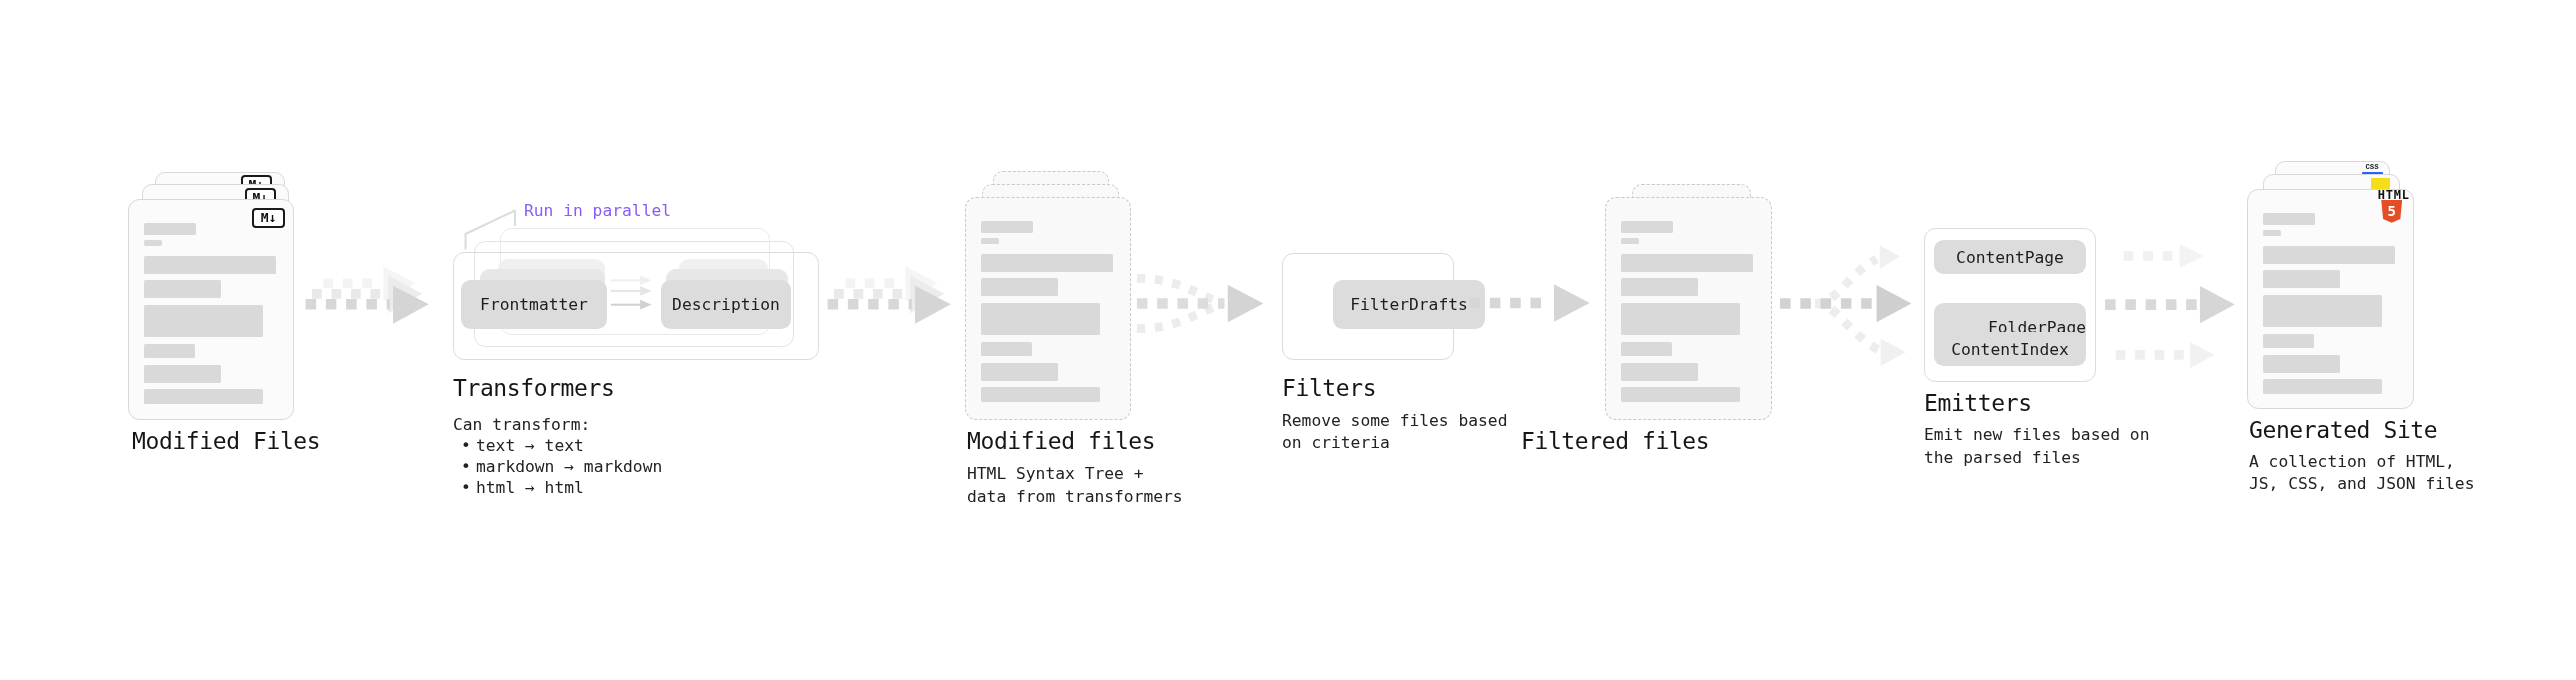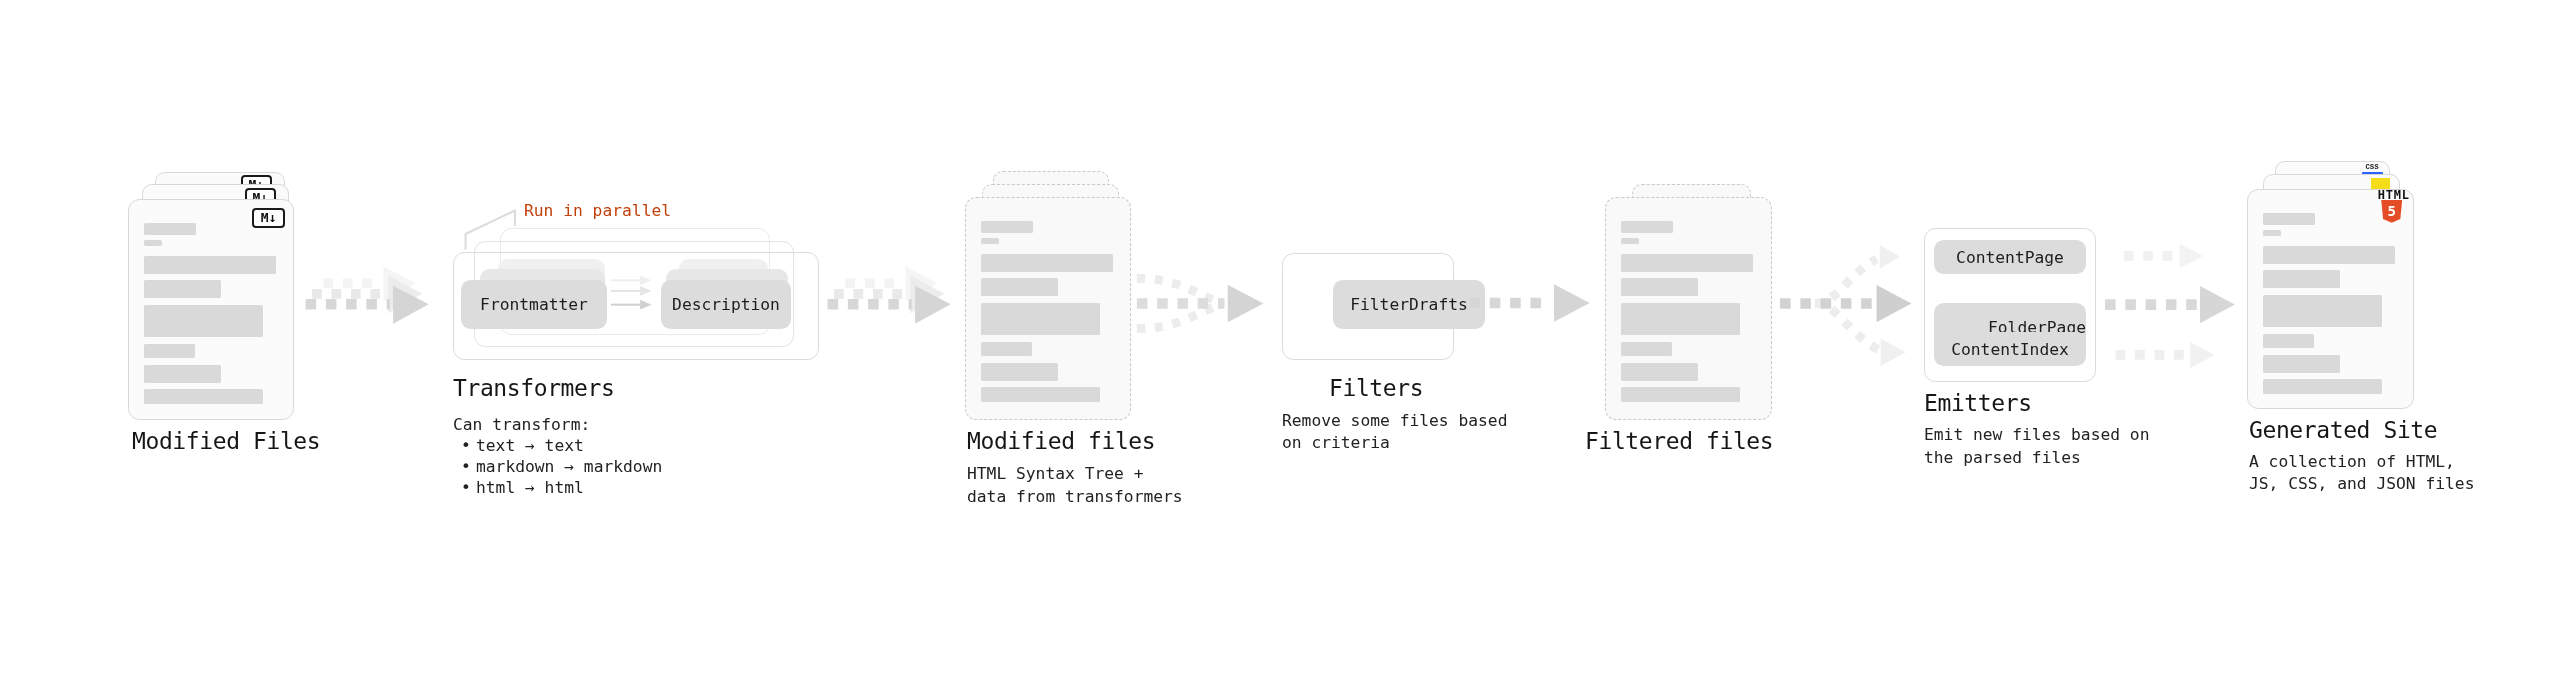--- a/index.html
+++ b/index.html
@@ -42,21 +42,21 @@
   .pill.l2{background:#e7e7e7;}
   .pill.l3{background:#f0f0f0;}
 
   
   .h{position:absolute;font-size:23px;font-weight:500;color:#161616;white-space:nowrap;letter-spacing:-0.4px;}
   .desc{position:absolute;font-size:16.3px;font-weight:500;color:#222222;white-space:nowrap;}
   .desc .line{line-height:22px;}
   .desc .line.lh28{line-height:23px;}
   .bullet-line{display:flex;line-height:21px;}
   .bullet-glyph{width:23px;padding-left:8.1px;box-sizing:border-box;}
-  .note{position:absolute;font-size:16.3px;font-weight:500;color:#c2410c;white-space:nowrap;line-height:22px;}
+  .note{position:absolute;font-size:16.3px;font-weight:500;color:#8b5cf6;white-space:nowrap;line-height:22px;}
 
   svg{position:absolute;overflow:visible;}
 </style>
 </head>
 <body>
 
 <div id="canvas">
 
   <div>
     <div class="doc back" style="left:155px;top:172px;width:130px;height:75px;">
@@ -181,21 +181,21 @@
     <path d="M6 87 C55 87, 75 70, 102 60" stroke="#ececec" stroke-width="11" stroke-dasharray="10 12" fill="none"></path>
     <path d="M6 56 H114" stroke="#dcdcdc" stroke-width="13" stroke-dasharray="13 12" fill="none"></path>
     <polygon points="118,33 118,79 162,56" fill="#d4d4d4"></polygon>
   </svg>
 
   <div>
     <div class="obox filled" style="left:1282px;top:253px;width:172px;height:107px;"></div>
     <div class="pill" style="left:1293px;top:280px;width:152px;height:49px;margin-left:40px;">
         <span>FilterDrafts</span>
       </div>
-    <div class="h" style="left:1282px;top:375px;margin-left:47px;">Filters</div>
+    <div class="h" style="left:1282px;top:375px;">Filters</div>
     <div class="desc" style="left:1282px;top:410px;">
       <div class="line">Remove some files based</div>
       <div class="line">on criteria</div>
     </div>
   </div>
 
   <svg style="left:1463px;top:277px;" width="130" height="52" viewBox="0 0 160 64">
     <path d="M8 32 H108" stroke="#d6d6d6" stroke-width="13" stroke-dasharray="13 12" fill="none"></path>
     <polygon points="112,9 112,55 156,32" fill="#d5d5d5"></polygon>
   </svg>
@@ -207,21 +207,21 @@
         <i class="bar" style="width:52px;height:12.2px;margin-bottom:4.9px"></i>
         <i class="bar" style="width:18px;height:5.7px;margin-bottom:9.8px"></i>
         <i class="bar" style="width:132px;height:18px;margin-bottom:6.5px"></i>
         <i class="bar" style="width:77px;height:18px;margin-bottom:6.5px"></i>
         <i class="bar" style="width:119px;height:32.5px;margin-bottom:6.5px"></i>
         <i class="bar" style="width:51px;height:14.6px;margin-bottom:6.5px"></i>
         <i class="bar" style="width:77px;height:18px;margin-bottom:6.5px"></i>
         <i class="bar" style="width:119px;height:14.6px"></i>
       </div>
     </div>
-    <div class="h" style="left:1585px;top:428px;">Filtered files</div>
+    <div class="h" style="left:1521px;top:428px;">Filtered files</div>
   </div>
 
   <svg style="left:1776px;top:244px;" width="146" height="124" viewBox="0 0 180 152">
     <path d="M48 73 C75 73, 85 40, 124 18" stroke="#ededed" stroke-width="11" stroke-dasharray="10 12" fill="none"></path>
     <polygon points="128,1 128,30 153,15" fill="#f0f0f0"></polygon>
     <path d="M48 73 C75 73, 85 106, 126 130" stroke="#ededed" stroke-width="11" stroke-dasharray="10 12" fill="none"></path>
     <polygon points="129,116 129,150 160,133" fill="#f0f0f0"></polygon>
     <path d="M5 73 H118" stroke="#d2d2d2" stroke-width="13" stroke-dasharray="13 12" fill="none"></path>
     <polygon points="124,50 124,96 167,73" fill="#cfcfcf"></polygon>
   </svg>

